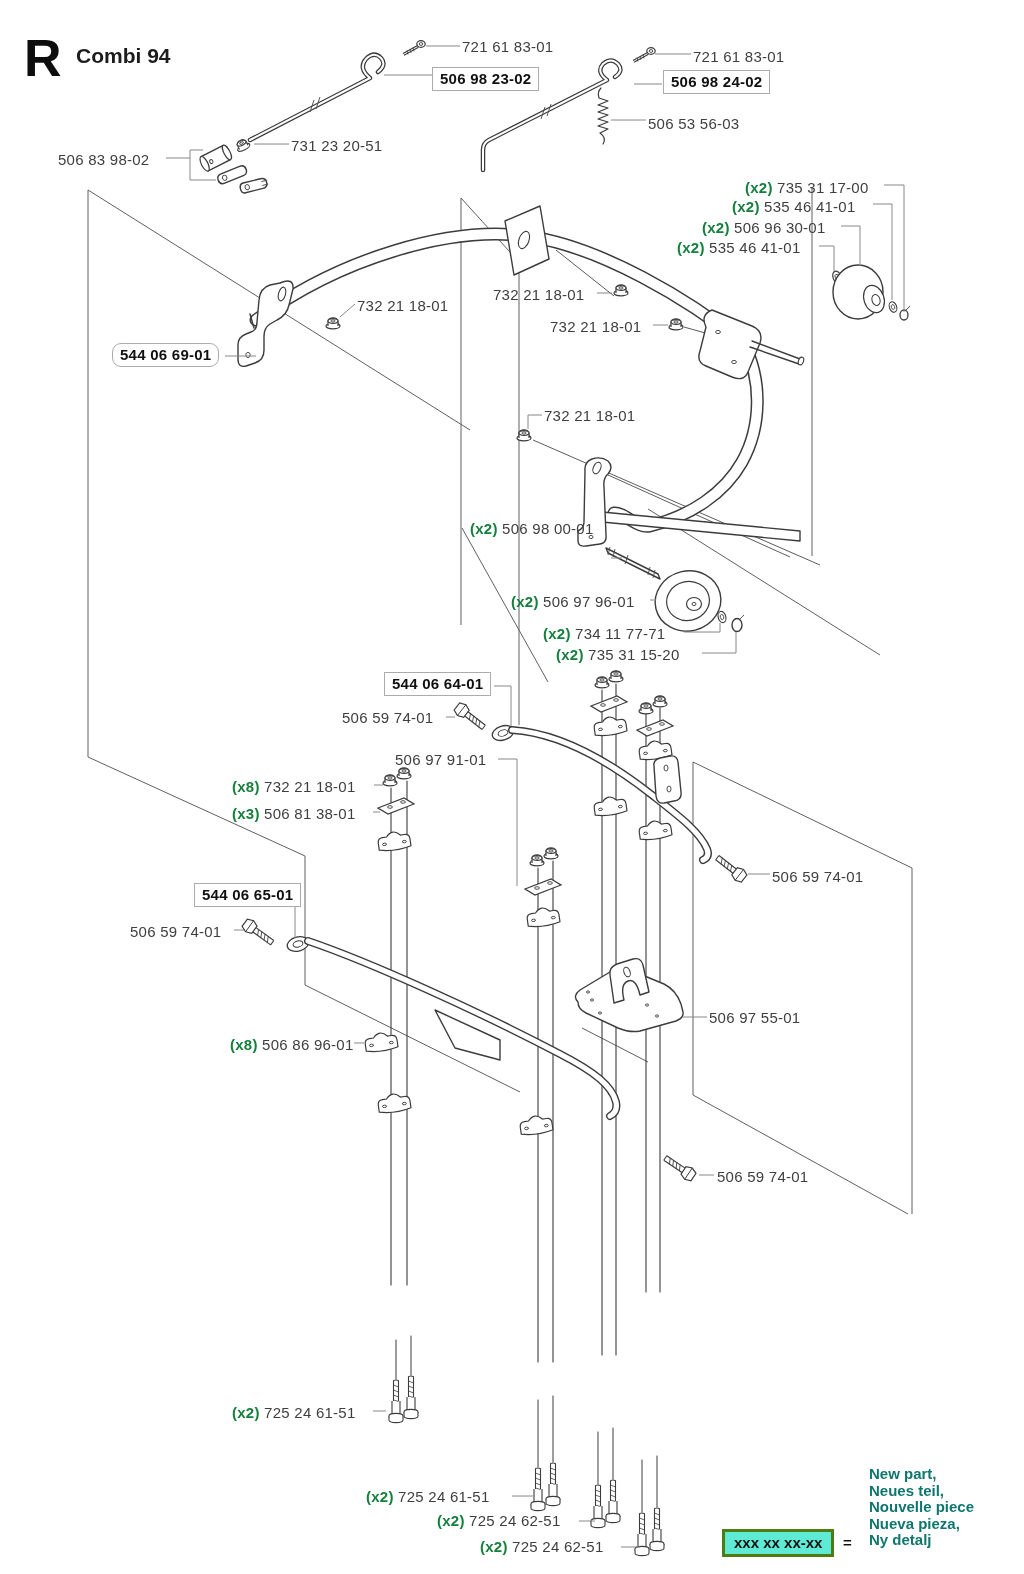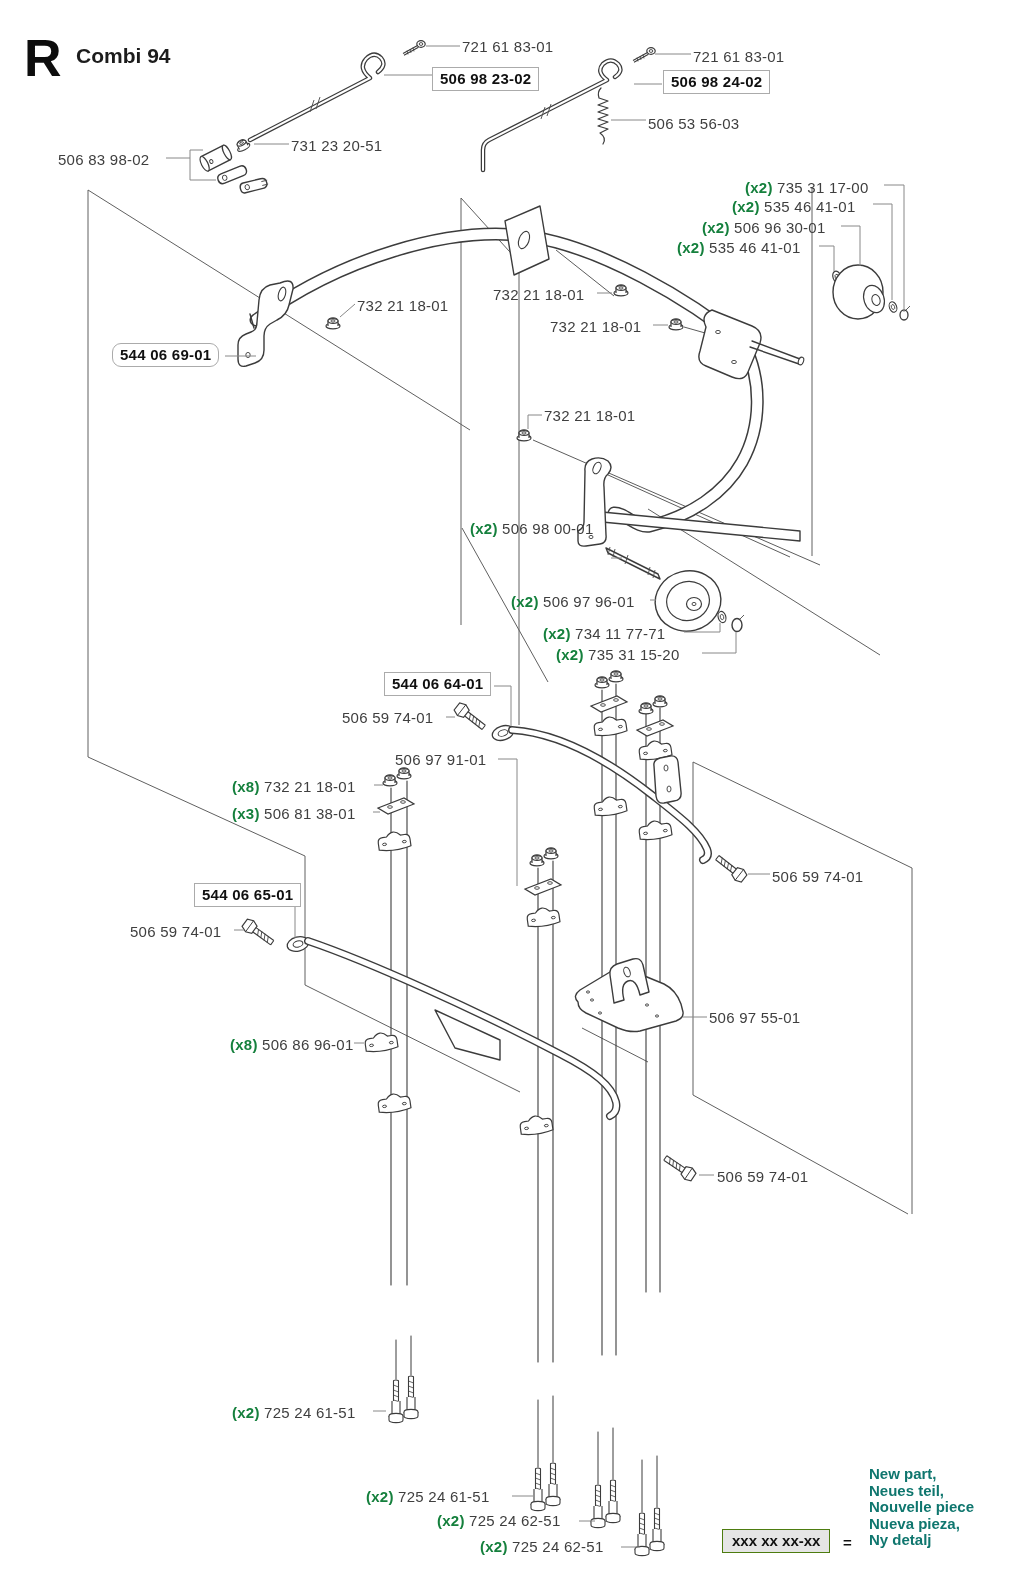--- a/index.html
+++ b/index.html
@@ -14,22 +14,22 @@
   .to{stroke:#3c3c3c;fill:none;stroke-linecap:round;stroke-linejoin:round;}
   .ti{stroke:#fff;fill:none;stroke-linecap:round;stroke-linejoin:round;}
   .plabel{position:absolute;font-size:15px;color:#3f3f3f;white-space:nowrap;
     letter-spacing:.25px;line-height:17px;}
   .plabel .qty{font-weight:bold;color:#15803d;}
   .plabel.boxed{border:1px solid #ababab;background:#fff;padding:2px 7px 3px;
     font-weight:bold;color:#101010;}
   .hdrR{position:absolute;left:24px;top:32px;font-size:52px;font-weight:bold;
     color:#0d0d0d;line-height:1;}
   .hdrT{position:absolute;left:76px;top:44px;font-size:21px;font-weight:bold;color:#1c1c1c;}
-  .legend-box{position:absolute;left:722px;top:1529px;border:1px solid #4d7c0f;
-    background:#e5e5e5;padding:2px 9px 3px;font-weight:bold;font-size:15px;color:#101010;}
+  .legend-box{position:absolute;left:722px;top:1529px;border:3px solid #4d7c0f;
+    background:#5eead4;padding:2px 9px 3px;font-weight:bold;font-size:15px;color:#101010;}
   .legend-eq{position:absolute;left:843px;top:1534px;font-weight:bold;font-size:15px;color:#101010;}
   .legend-lines{position:absolute;left:869px;top:1466px;font-weight:bold;font-size:15px;
     line-height:16.5px;color:#0f766e;}
   .legend-lines span{display:block;}
 </style>
 </head>
 <body>
 
 <div class="canvas">
 

